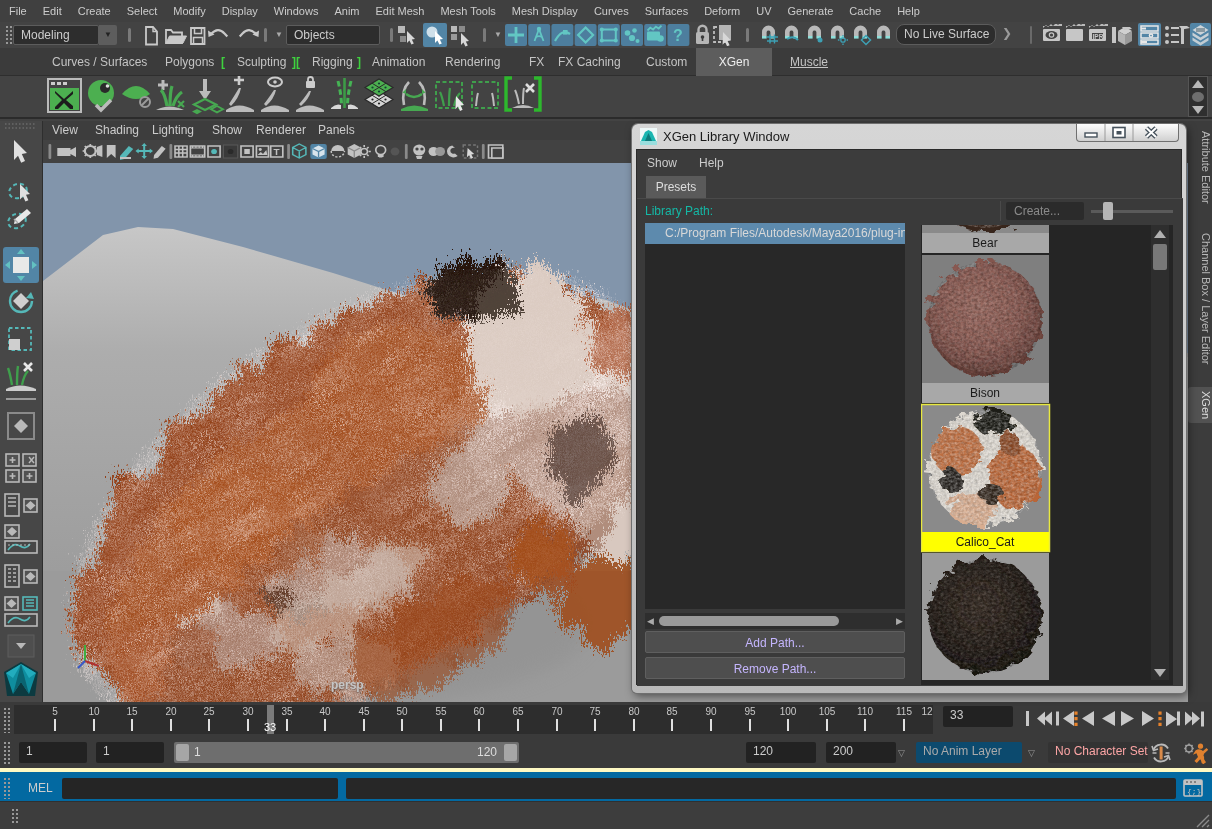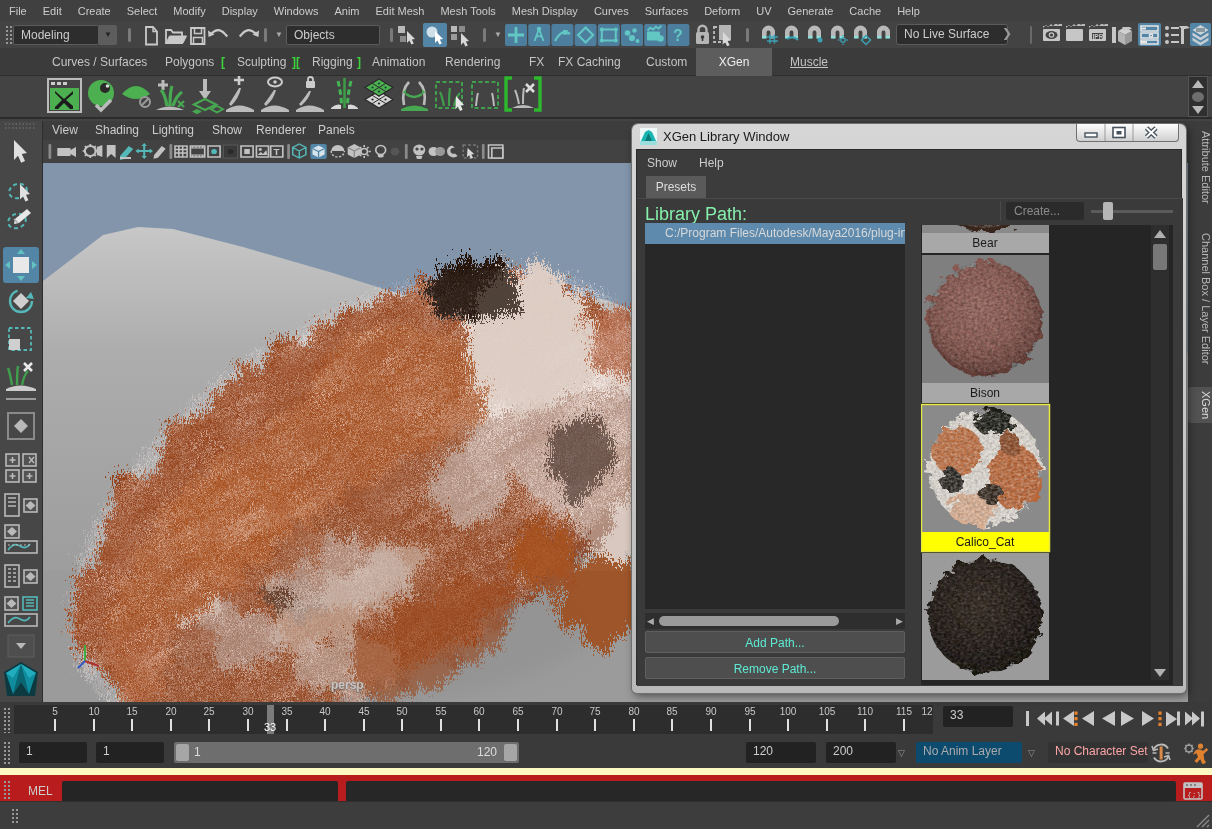--- a/index.html
+++ b/index.html
@@ -35,29 +35,29 @@
   
   #rstrip{left:1188px;top:121px;width:24px;height:581px;background:#3c3c3c;color:#b8b8b8;font-size:11px;}
   .vtab{position:absolute;left:0;width:24px;writing-mode:vertical-rl;text-align:center;padding:4px 0;}
   
   #timeline{left:0;top:702px;width:1212px;height:36px;background:#3a3a3a;}
   #timestrip{position:absolute;left:14px;top:3px;width:919px;height:29px;background:#2d2d2d;}
   
   #rangerow{left:0;top:738px;width:1212px;height:30px;background:#3a3a3a;}
   .dfield{position:absolute;background:#222222;border-radius:2px;color:#cccccc;font-size:12px;padding:2px 0 0 7px;height:21px;}
   
-  #cmdrow{left:0;top:768px;width:1212px;height:33px;background:#b91c1c;border-top:7px solid #fef9c3;}
+  #cmdrow{left:0;top:768px;width:1212px;height:33px;background:#0369a1;border-top:4px solid #fef9c3;}
   
   #helpbar{left:0;top:801px;width:1212px;height:28px;background:#3d3d3d;border-top:1px solid #303030;}
   
   #xgenwin{left:632px;top:124px;width:554px;height:569px;border-radius:6px 6px 5px 5px;
     background:linear-gradient(#d6d6d6,#b9b9b9);box-shadow:0 0 0 1px #6f6f6f,2px 3px 8px rgba(0,0,0,.5);}
   #xtitle{position:absolute;left:0;top:0;width:100%;height:25px;color:#1a1a1a;font-size:13px;}
   #xcontent{position:absolute;left:4px;top:25px;width:546px;height:536px;background:#3c3c3c;border:1px solid #2a2a2a;}
-  .xbtn{position:absolute;background:#4e4e4e;border:1px solid #5f5f5f;border-radius:2px;color:#5eead4;
+  .xbtn{position:absolute;background:#4e4e4e;border:1px solid #5f5f5f;border-radius:2px;color:#c4b5fd;
     font-size:12px;text-align:center;}
 </style>
 </head>
 <body>
 
 <div id="menubar" class="abs">
 <span style="padding-left:9px">File</span>
     <span>Edit</span>
     <span>Create</span>
     <span>Select</span>
@@ -181,21 +181,21 @@
       <use href="#mag" x="46"></use>
         <circle cx="60" cy="16" r="2.5" fill="#3da0b4"></circle>
       <use href="#mag" x="69"></use>
         <circle cx="83" cy="16" r="2.2" fill="none" stroke="#3da0b4" stroke-width="1.3"></circle>
         <path d="M83 12.5 v-1.6 M83 19.5 v1.6 M79.5 16 h-1.6 M88 16 h-1.4" stroke="#3da0b4" stroke-width="1.3"></path>
       <use href="#mag" x="92"></use>
         <path d="M106 11.5 l4.5 4.5 -4.5 4.5 -4.5 -4.5 z" fill="none" stroke="#3da0b4" stroke-width="1.5"></path>
       <use href="#mag" x="115"></use>
     </g>
   </svg>
-  <div class="field" style="left:896px;top:2px;width:112px;height:21px;border-radius:3px;">No Live Surface</div>
+  <div class="field" style="left:896px;top:2px;width:100px;height:21px;border-radius:8px;">No Live Surface</div>
   <div class="abs" style="left:1002px;top:4px;color:#9a9a9a;font-size:12px;">❯</div>
   <div class="vsep2" style="left:1030px;"></div>
 
   <svg class="abs" style="left:1043px;top:2px;" width="112" height="23" viewBox="0 0 112 23">
     <g fill="#c6c6c6">
       <g id="clap">
           <rect x="0" y="5" width="17" height="12" rx="1"></rect>
           <path d="M0 4 l3 -3 2 2 3 -3 2 2 3 -3 2 2 3 -3 1 1 v3 h-19 z" opacity="0.9"></path>
         </g>
       <g transform="translate(0,0)">
@@ -866,21 +866,21 @@
       <rect y="13" width="17" height="4" fill="#9adede"></rect>
     </svg>
     <span class="abs" style="left:31px;top:5px;">XGen Library Window</span>
   </div>
   <div id="xcontent">
     <div class="abs" style="left:10px;top:6px;color:#cccccc;font-size:12px;">Show</div>
     <div class="abs" style="left:62px;top:6px;color:#cccccc;font-size:12px;">Help</div>
     <div class="abs" style="left:9px;top:26px;width:60px;height:22px;background:#5a5a5a;color:#dddddd;font-size:12px;text-align:center;line-height:22px;">Presets</div>
     <div class="abs" style="left:0px;top:48px;width:546px;height:488px;background:#3a3a3a;border-top:1px solid #4a4a4a;">
 
-      <div class="abs" style="left:8px;top:5px;color:#86efac;font-size:18px;text-align:center;">Library Path:</div>
+      <div class="abs" style="left:8px;top:5px;color:#14b8a6;font-size:12px;text-align:center;">Library Path:</div>
       <div class="abs" style="left:8px;top:24px;width:260px;height:386px;background:#282828;">
         <div class="abs" style="left:0;top:0;width:260px;height:21px;background:#5d8aad;color:#d8d8d8;font-size:12px;line-height:21px;padding-left:20px;white-space:nowrap;overflow:hidden;">C:/Program Files/Autodesk/Maya2016/plug-ins</div>
       </div>
       <div class="abs" style="left:8px;top:414px;width:260px;height:16px;background:#2e2e2e;">
         <div class="abs" style="left:2px;top:3px;color:#aaa;font-size:9px;">◀</div>
         <div class="abs" style="left:14px;top:3px;width:180px;height:10px;background:#9a9a9a;border-radius:5px;"></div>
         <div class="abs" style="right:2px;top:3px;color:#aaa;font-size:9px;">▶</div>
       </div>
       <div class="xbtn" style="left:8px;top:432px;width:260px;height:22px;line-height:22px;">Add Path...</div>
       <div class="xbtn" style="left:8px;top:458px;width:260px;height:22px;line-height:22px;">Remove Path...</div>

